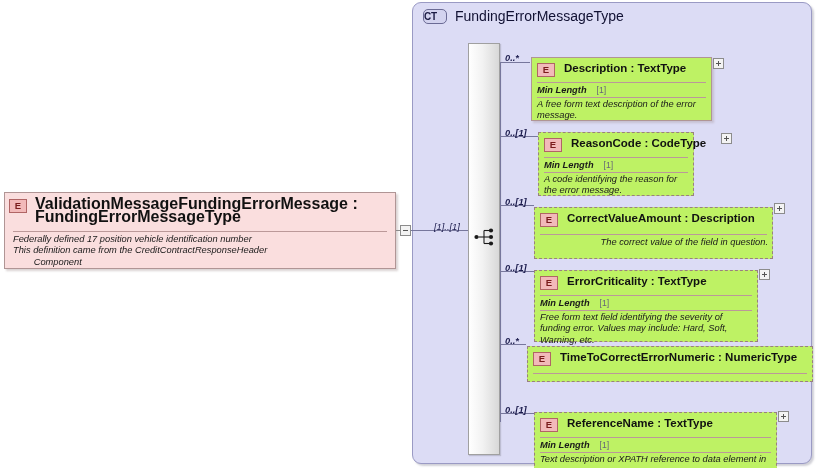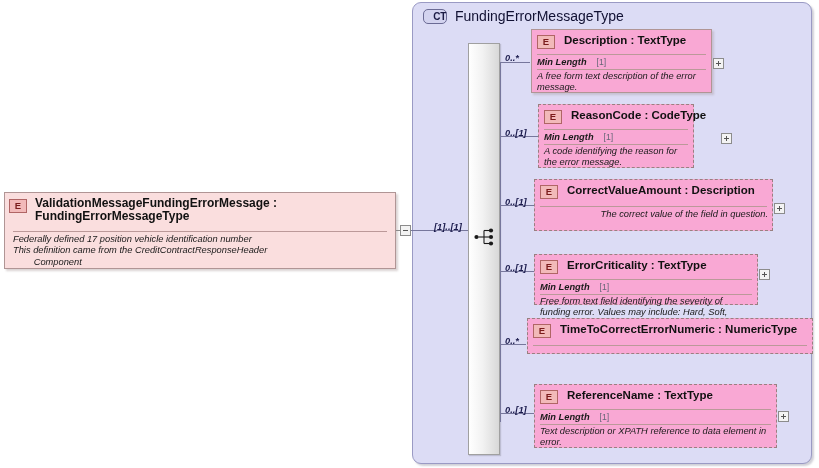--- a/index.html
+++ b/index.html
@@ -40,21 +40,21 @@
     top: 6px;
     width: 24px;
     height: 15px;
     border: 1px solid #6b6b95;
     border-radius: 5px;
     background: #d3d3ef;
     box-sizing: border-box;
     font-size: 10px;
     font-weight: bold;
     line-height: 13px;
-    text-align: right;
+    text-align: left;
     color: #1b1b44;
     letter-spacing: -0.3px;
   }
   .ct-title {
     position: absolute;
     left: 42px;
     top: 5px;
     font-size: 14px;
     font-weight: normal;
     color: #111133;
@@ -110,21 +110,21 @@
     font-weight: bold;
     line-height: 12px;
     text-align: center;
     color: #7a1b1b;
     vertical-align: top;
     margin-top: 2px;
   }
   .root-title {
     display: inline-block;
     margin-left: 8px;
-    font-size: 12px;
+    font-size: 16px;
     font-weight: bold;
     color: #111111;
     line-height: 13px;
     width: 340px;
     vertical-align: top;
     word-break: break-word;
   }
   .root-sep {
     position: absolute;
     left: 8px;
@@ -182,23 +182,24 @@
   .line-v {
     position: absolute;
     width: 1px;
     background: #77779c;
   }
   .line-h.grey { background: #8b8b8b; }
 
   
   .el-box {
     position: absolute;
-    background: #f9a8d4;
+    background: #bef264;
     border: 1px dashed #9a8080;
     box-sizing: border-box;
+    margin-top: 28px;
   }
   .el-box.solid {
     border: 1px solid #b09595;
     box-shadow: 2px 2px 2px rgba(150,130,130,0.3);
   }
   .el-head {
     position: relative;
     height: 22px;
     padding: 3px 0 0 5px;
     box-sizing: border-box;
@@ -252,21 +253,21 @@
     font-size: 9.3px;
     font-style: italic;
     font-weight: bold;
     color: #1b1b4d;
     white-space: nowrap;
   }
   .occ-root {
     position: absolute;
     font-size: 9.3px;
     font-style: italic;
-    font-weight: bold;
+    font-weight: normal;
     color: #1b1b4d;
     white-space: nowrap;
   }
 </style>
 </head>
 <body>
 
 <div class="canvas">
 
   <div class="ct-container">
@@ -344,21 +345,21 @@
   <div class="el-box" style="left:534px; top:179px; width:239px; height:52px;">
     <div class="el-head">
       <span class="e-badge">E</span><span class="el-name">CorrectValueAmount : Description</span>
     </div>
     <div class="el-sep" style="top:26px;"></div>
     <div class="el-doc" style="top:29px;text-align:right;">The correct value of the field in question.</div>
   </div>
   <div class="expander plus" style="left:774px; top:203px;"></div>
 
   <div class="occ" style="left:505px; top:263px;">0..[1]</div>
-  <div class="el-box" style="left:534px; top:254px; width:224px; height:51px;">
+  <div class="el-box" style="left:534px; top:242px; width:224px; height:72px;">
     <div class="el-head">
       <span class="e-badge">E</span><span class="el-name">ErrorCriticality : TextType</span>
     </div>
     <div class="el-sep" style="top:24px;"></div>
     <div class="el-facet" style="top:27px;">
       <span>Min Length</span><span class="card">[1]</span>
     </div>
     <div class="el-sep" style="top:39px;"></div>
     <div class="el-doc" style="top:41px;">Free form text field identifying the severity of funding error. Values may include: Hard, Soft, Warning, etc.</div>
   </div>

